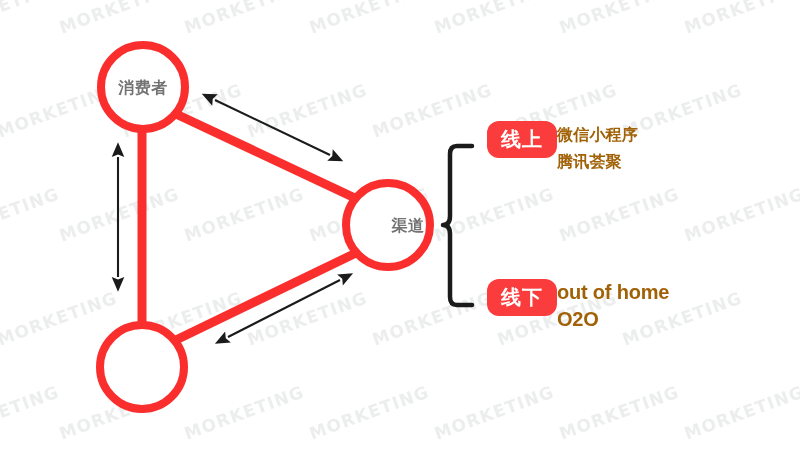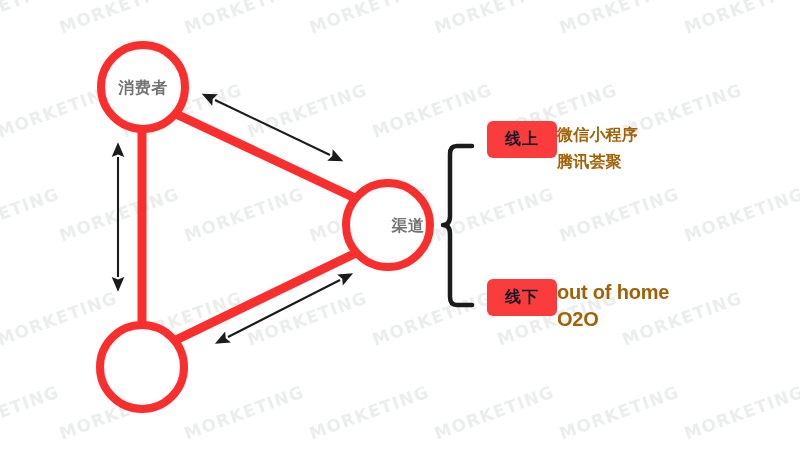--- a/index.html
+++ b/index.html
@@ -64,28 +64,28 @@
 
   
   .legend-row {
     position: absolute;
     display: flex;
     align-items: flex-start;
   }
   .badge {
     width: 70px;
     height: 37px;
-    border-radius: 6px;
+    border-radius: 12px;
     display: flex;
     align-items: center;
     justify-content: center;
     font-family: "DejaVu Sans", sans-serif;
     font-weight: 700;
-    font-size: 16px;
-    color: #0f172a;
+    font-size: 20px;
+    color: #ffffff;
     letter-spacing: 1px;
   }
   .legend-text {
     font-family: "DejaVu Sans", sans-serif;
     font-weight: 700;
     font-size: 16px;
     line-height: 27px;
     color: #a16207;
     letter-spacing: 0.2px;
     white-space: pre-line;

